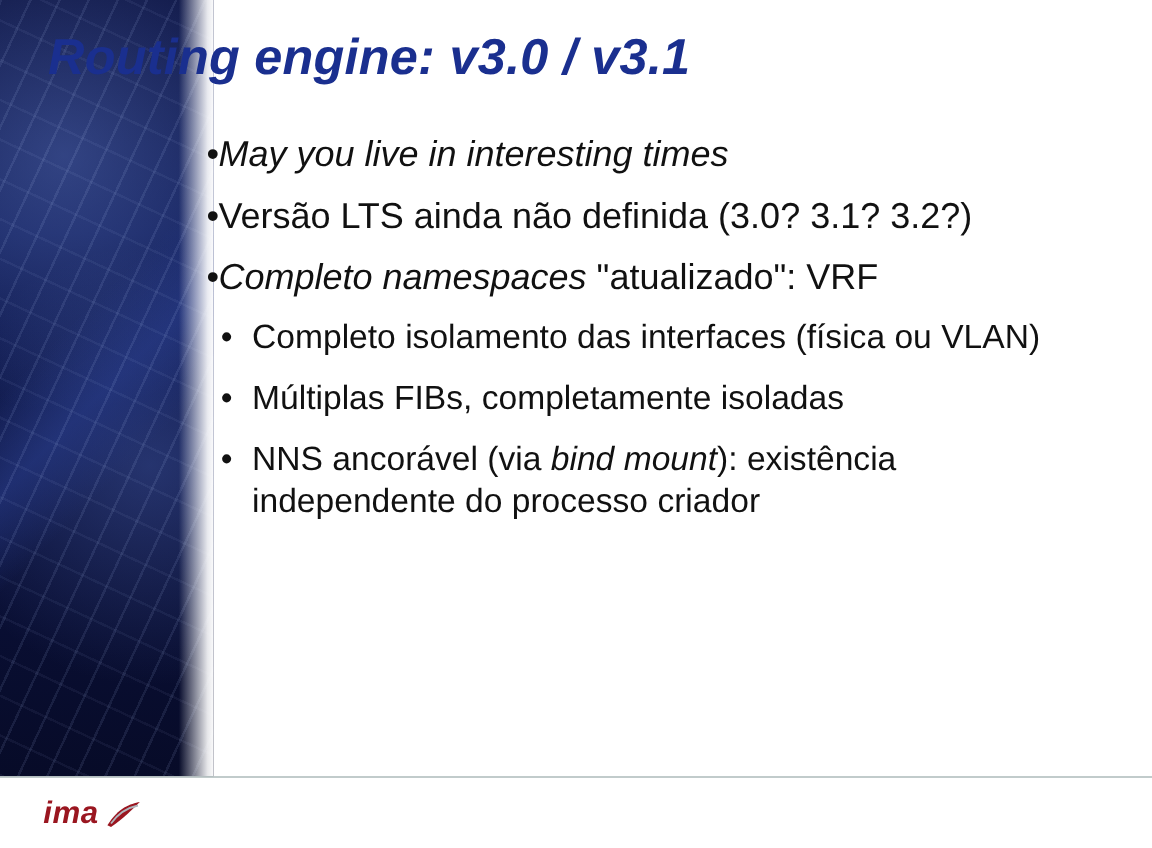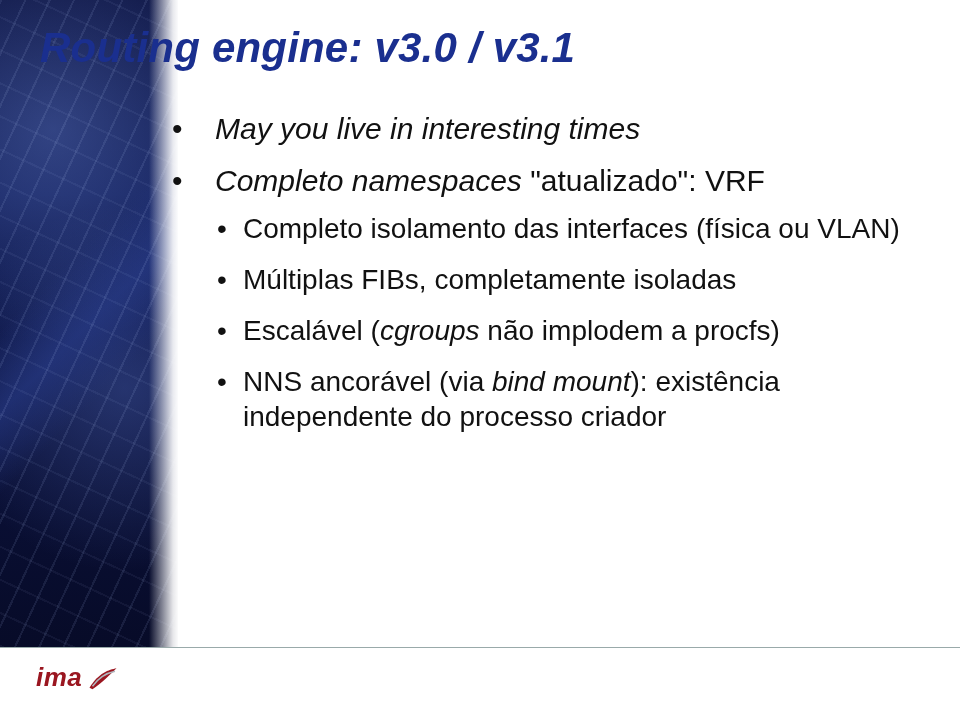--- a/index.html
+++ b/index.html
@@ -54,21 +54,21 @@
   .content {
     position: absolute;
     left: 170px;
     top: 110px;
     right: 40px;
     color: #111;
     font-size: 30px;
     line-height: 1.25;
   }
   .content ul { list-style: none; }
-  .lvl1 > li { position: relative; padding-left: 45px; margin-bottom: 14px; }
+  .lvl1 > li { position: relative; padding-left: 12px; margin-bottom: 14px; }
   .lvl1 > li::before {
     content: "•";
     position: absolute;
     left: 2px;
     top: 0;
     font-size: 30px;
     color: #111;
   }
   .lvl2 { margin-top: 12px; }
   .lvl2 > li { position: relative; padding-left: 28px; margin-bottom: 16px; font-size: 28px; }
@@ -122,28 +122,26 @@
 <body>
 
 <div class="slide">
   <div class="bg-strip"></div>
 
   <div class="title">Routing engine: v3.0 / v3.1</div>
 
   <div class="content">
     <ul class="lvl1">
       <li><span class="italic">May you live in interesting times</span></li>
+      <li><span>Versão LTS ainda não definida (3.0? 3.1? 3.2?)</span></li>
       <li>
         <span class="italic">Completo namespaces</span><span> "atualizado": VRF</span>
         <ul class="lvl2">
           <li><span>Completo isolamento das interfaces (física ou VLAN)</span></li>
           <li><span>Múltiplas FIBs, completamente isoladas</span></li>
-          <li>
-            <span>Escalável (</span><span class="italic">cgroups</span><span> não implodem a procfs)</span>
-          </li>
           <li>
             <span>NNS ancorável (via </span><span class="italic">bind mount</span><span>): existência independente do processo criador</span>
           </li>
         </ul>
       </li>
     </ul>
   </div>
 
   <div class="footer">
     <div class="footer-right">

